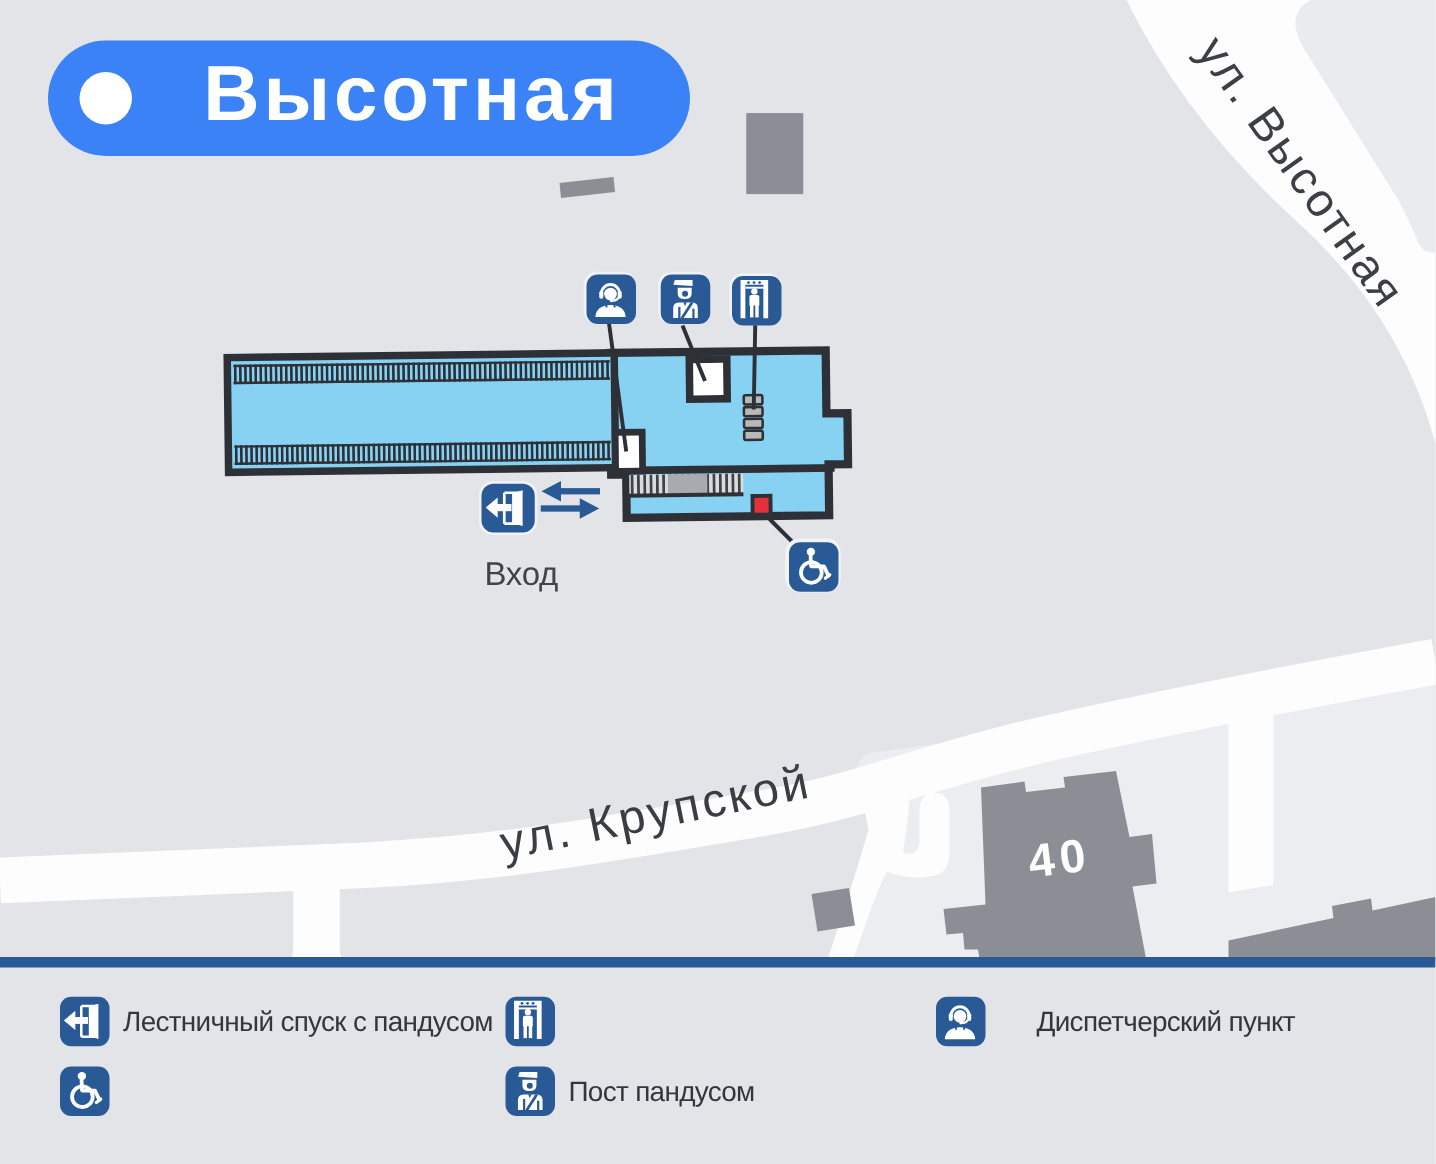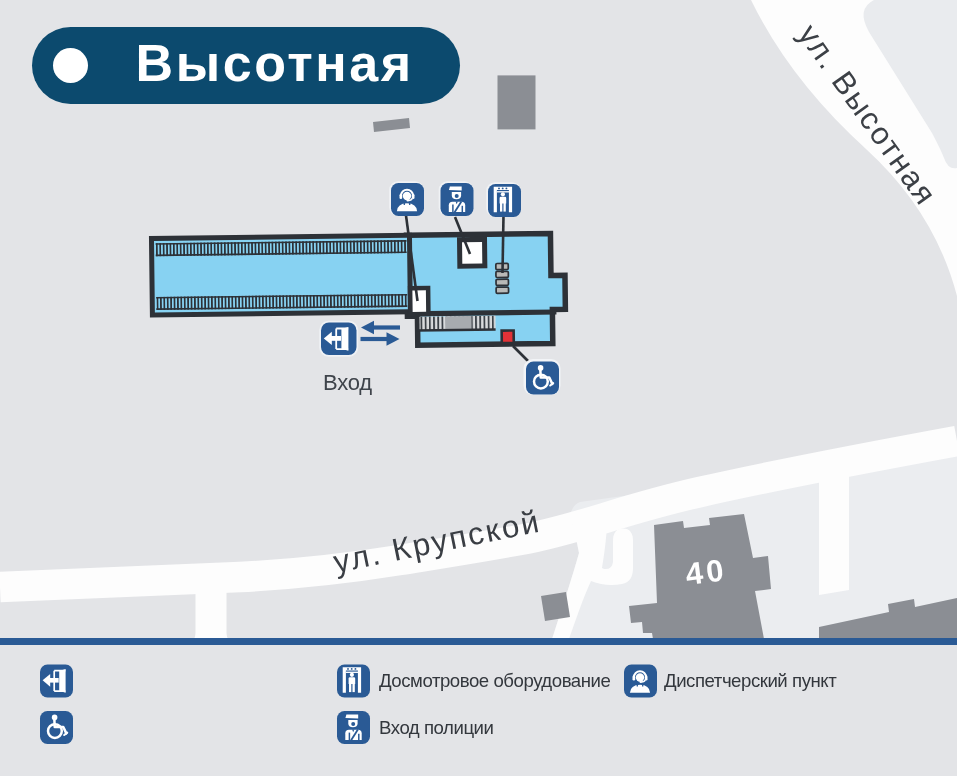--- a/index.html
+++ b/index.html
@@ -1,20 +1,20 @@
 <!DOCTYPE html>
 <html><head>
 <meta charset="utf-8">
 <style>
   html,body{margin:0;padding:0}
   .canvas{position:relative;width:957px;height:776px;background:#e3e4e7;overflow:hidden;
           font-family:"Liberation Sans",sans-serif}
   svg{position:absolute;left:0;top:0}
   .pill{position:absolute;left:32px;top:27px;width:428px;height:77px;border-radius:39px;
-        background:#0c4a6e;display:flex;align-items:center}
+        background:#3b82f6;display:flex;align-items:center}
   .pill .dot{width:35px;height:35px;border-radius:50%;background:#fff;margin-left:20.5px}
   .pill .t{color:#fff;font-weight:bold;font-size:52px;letter-spacing:2.6px;margin-left:48px;margin-top:-5px}
   .blueline{position:absolute;left:0;top:638px;width:957px;height:6.5px;background:#2a5a95}
   .leg{position:absolute;display:flex;align-items:center}
   .leg .txt{font-size:18.6px;color:#33373d;margin-left:0;letter-spacing:-0.45px}
   .vhod{position:absolute;left:323px;top:370px;font-size:22px;letter-spacing:-0.2px;color:#3f444b}
 </style>
 </head>
 <body>
 <div class="canvas">
@@ -180,22 +180,22 @@
   <use href="#ic-police" x="337" y="711"></use>
 </svg>
 
 <div class="pill">
       <div class="dot"></div>
       <div class="t">Высотная</div>
     </div>
 <div class="blueline"></div>
 <div class="vhod">Вход</div>
 
-<div class="leg" style="left:379px;top:664px;height:33px">
-      <span class="txt">Досмотровое оборудование</span>
-    </div>
-<div class="leg" style="left:664px;top:664px;height:33px">
+<div class="leg" style="left:82px;top:664px;height:33px">
+      <span class="txt">Лестничный спуск с пандусом</span>
+    </div>
+<div class="leg" style="left:691px;top:664px;height:33px">
       <span class="txt">Диспетчерский пункт</span>
     </div>
 <div class="leg" style="left:379px;top:711px;height:33px">
-      <span class="txt">Вход полиции</span>
+      <span class="txt">Пост пандусом</span>
     </div>
 </div>
 
 </body></html>

